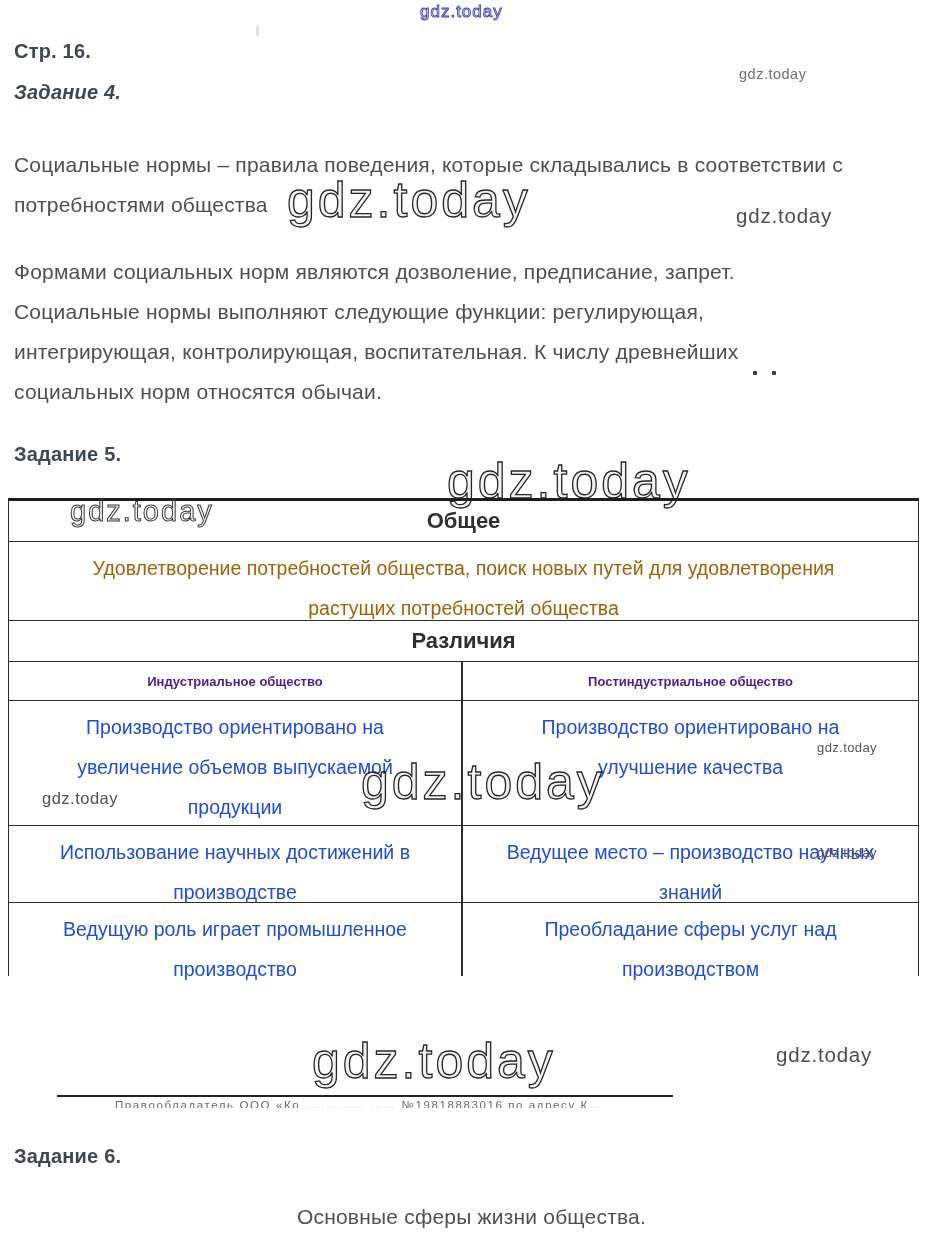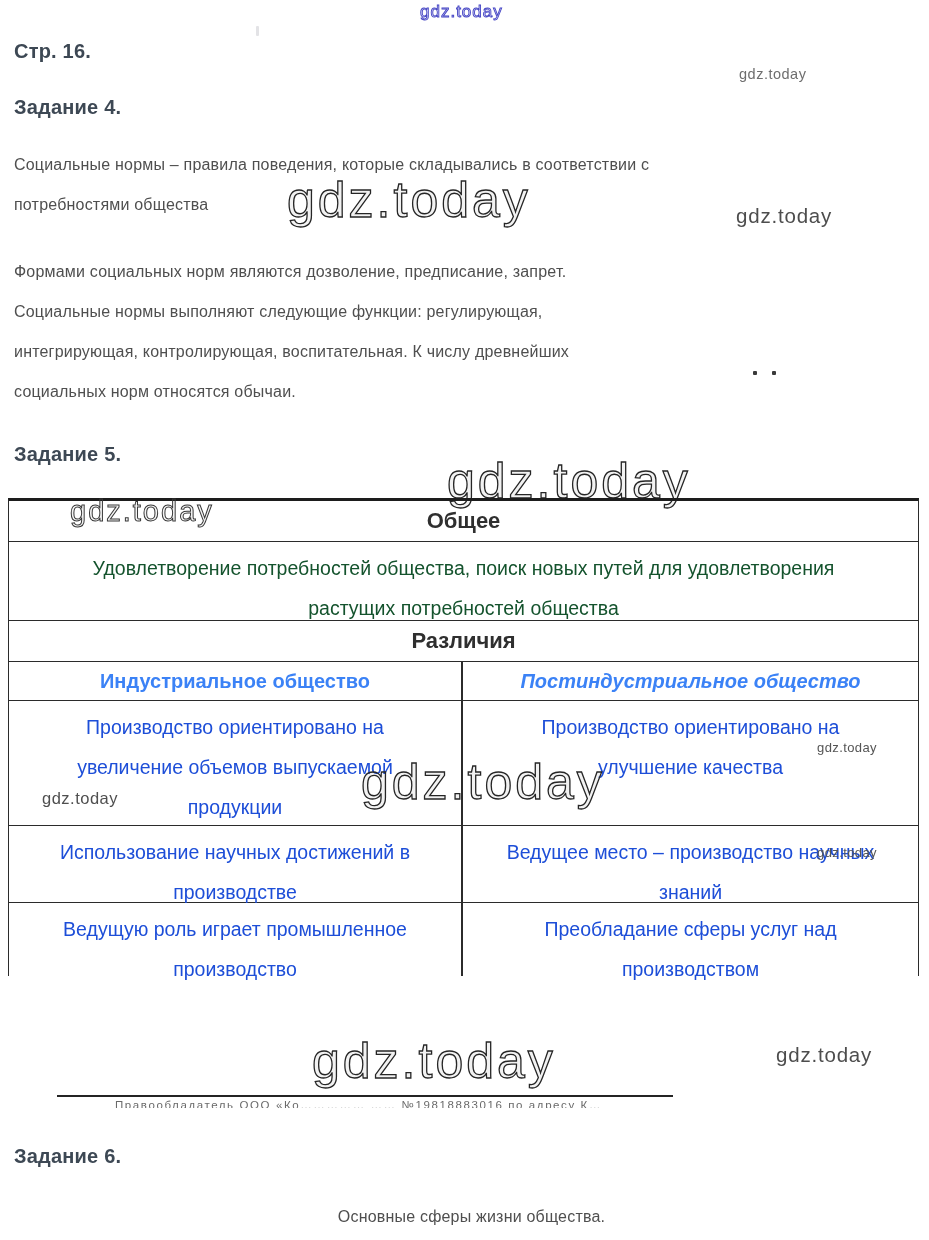--- a/index.html
+++ b/index.html
@@ -12,21 +12,21 @@
   }
   .abs { position:absolute; }
 
   
   .hd {
     font-size:20px; font-weight:bold; color:#3d4854; letter-spacing:0.2px;
   }
 
   
   .body-text {
-    font-size:16px; color:#4f4f4f; line-height:40px;
+    font-size:21px; color:#4f4f4f; line-height:40px;
     white-space:pre-line; letter-spacing:0.2px;
   }
 
   
   .wm-big {
     font-size:50px; line-height:50px; letter-spacing:3px;
     color:rgba(40,40,40,0.06);
     -webkit-text-stroke:1.3px #262626;
     white-space:nowrap;
   }
@@ -61,36 +61,36 @@
   }
   .t-cells { align-items:stretch; justify-content:flex-start; }
   .t-cell {
     width:454px; padding-top:6px; text-align:center;
     font-size:19.5px; color:#1d4ed8; line-height:40px; white-space:pre-line;
   }
   .t-cell.left { border-right:2px solid #2b2b2b; }
   .t-cell.right { width:455px; border-right:none; }
   .t-colhead {
     width:454px; display:flex; align-items:center; justify-content:center;
-    font-size:20px; font-weight:bold; color:#3b82f6;
+    font-size:13px; font-weight:bold; color:#4c1d95;
   }
   .t-colhead.left { border-right:2px solid #2b2b2b; }
-  .t-colhead.right { width:455px;font-style:italic; }
+  .t-colhead.right { width:455px; }
 
   .h-r1 { height:40px; }
   .h-r2 { height:79px; align-items:flex-start; }
   .h-r3 { height:41px; }
   .h-r4 { height:39px; }
   .h-r5 { height:125px; }
   .h-r6 { height:121px; }
   .h-r7 { height:77px; }
   .h-r8 { height:74px; }
   .t-full {
     width:100%; padding-top:6px; text-align:center;
-    font-size:19.5px; color:#14532d; line-height:40px; white-space:pre-line;
+    font-size:19.5px; color:#a16207; line-height:40px; white-space:pre-line;
   }
 
   
   .bottom-line { left:57px; top:1095px; width:616px; height:2px; background:#242424; }
 
   
   .fine-print {
     left:115px; top:1100px; width:580px; height:8px; overflow:hidden;
     font-size:11.5px; line-height:11px; color:#6a6a6a; letter-spacing:1.6px;
     white-space:nowrap;
@@ -104,21 +104,21 @@
 <body>
 
 <div class="abs wm-blue" style="left:420px; top:3px;">gdz.today</div>
 
 <div class="abs smudge"></div>
 
 <div class="abs hd" style="left:14px; top:40px;">Стр. 16.</div>
 
 <div class="abs wm-gray-sm" style="left:739px; top:66px;">gdz.today</div>
 
-<div class="abs hd" style="left:14px; top:96px;">Задание 4.</div>
+<div class="abs hd" style="left:14px; top:81px;font-style:italic;">Задание 4.</div>
 
 <div class="abs body-text" style="left:14px; top:145px; width:915px;">Социальные нормы – правила поведения, которые складывались в соответствии с
 потребностями общества</div>
 
 <div class="abs wm-big" style="left:287px; top:175px;">gdz.today</div>
 
 <div class="abs wm-gray-lg" style="left:736px; top:204px;">gdz.today</div>
 
 <div class="abs body-text" style="left:14px; top:252px; width:915px;">Формами социальных норм являются дозволение, предписание, запрет.
 Социальные нормы выполняют следующие функции: регулирующая,

